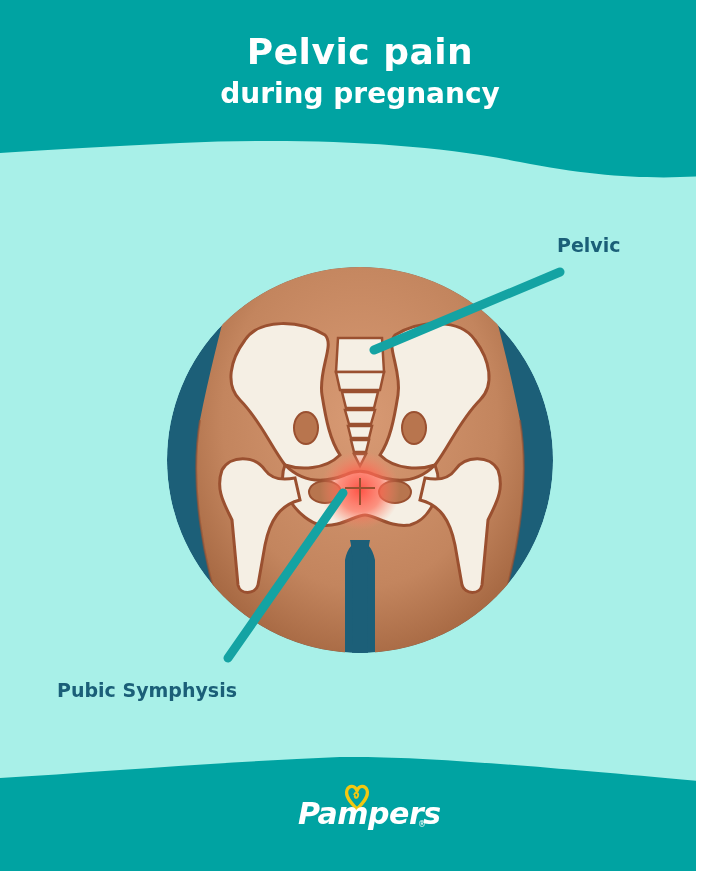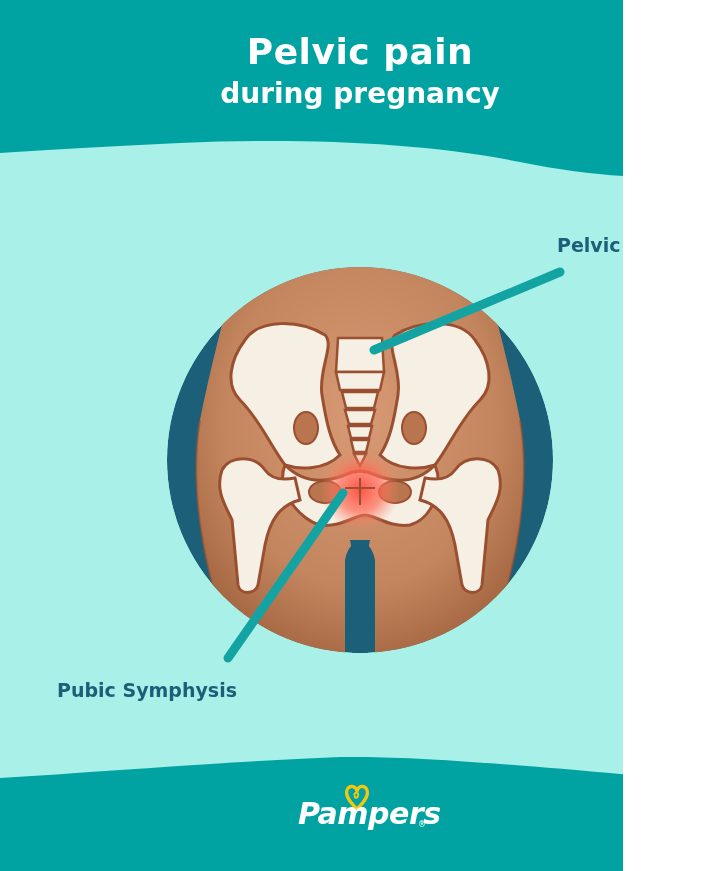--- a/index.html
+++ b/index.html
@@ -5,21 +5,21 @@
     html, body {
       margin: 0;
       padding: 0;
       width: 720px;
       height: 871px;
       overflow: hidden;
       font-family: "DejaVu Sans", sans-serif;
     }
     .canvas {
       position: relative;
-      width: 623px;
+      width: 696px;
       height: 871px;
       background: #a8f0e8;
       overflow: hidden;
     }
     .bg-svg {
       position: absolute;
       left: 0;
       top: 0;
       width: 720px;
       height: 871px;

